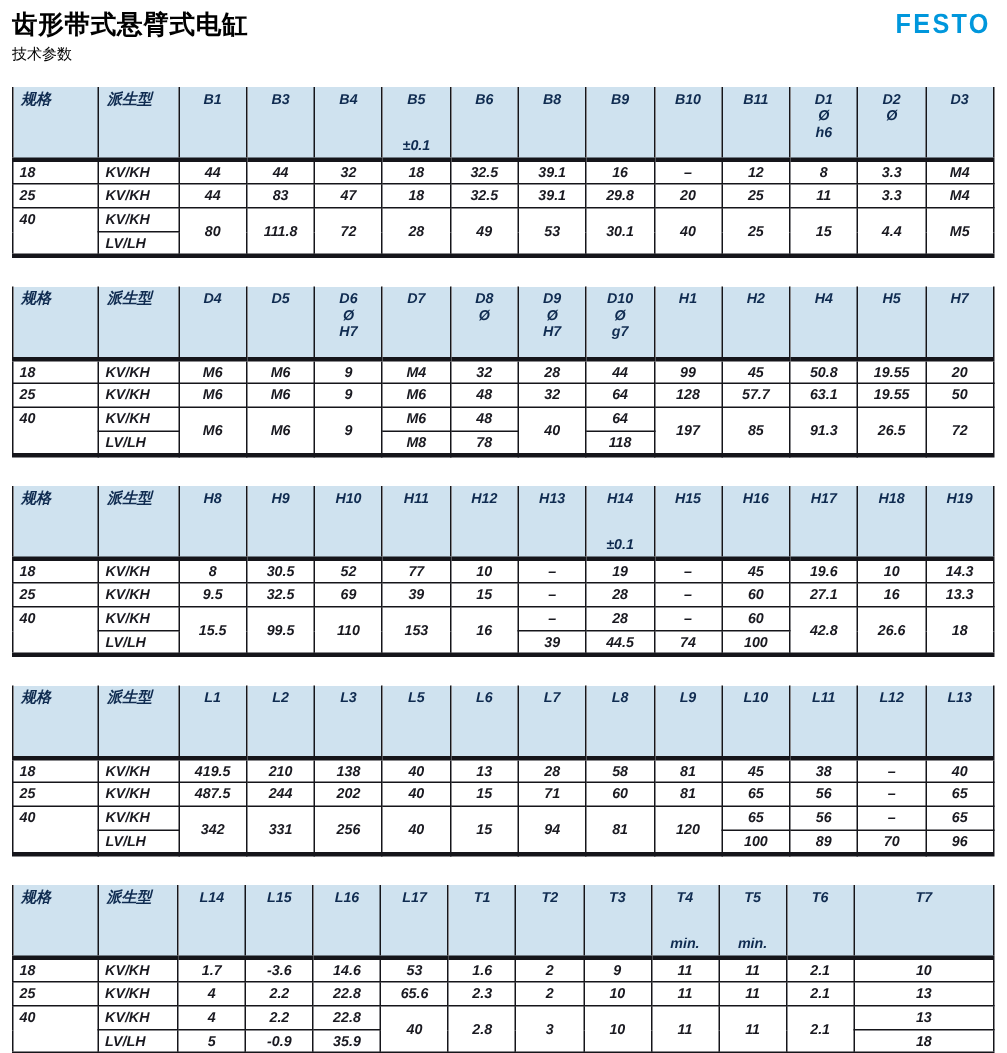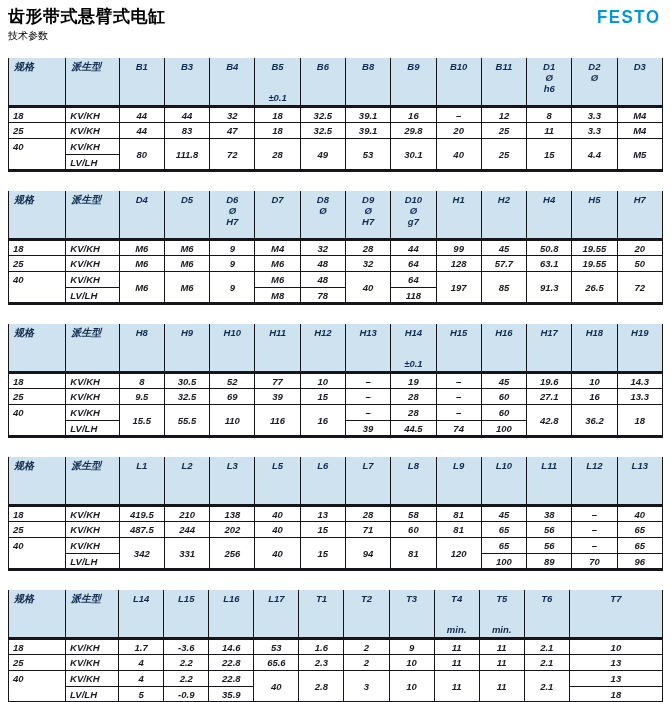--- a/index.html
+++ b/index.html
@@ -476,30 +476,30 @@
             <td rowspan="1">–</td>
             <td rowspan="1">60</td>
             <td rowspan="1">27.1</td>
             <td rowspan="1">16</td>
             <td rowspan="1">13.3</td>
           </tr>
           <tr>
             <td class="c-size" rowspan="2">40</td>
             <td class="c-var">KV/KH</td>
             <td rowspan="2">15.5</td>
-            <td rowspan="2">55.5</td>
+            <td rowspan="2">99.5</td>
             <td rowspan="2">110</td>
-            <td rowspan="2">116</td>
+            <td rowspan="2">153</td>
             <td rowspan="2">16</td>
             <td>–</td>
             <td>28</td>
             <td>–</td>
             <td>60</td>
             <td rowspan="2">42.8</td>
-            <td rowspan="2">36.2</td>
+            <td rowspan="2">26.6</td>
             <td rowspan="2">18</td>
           </tr>
           <tr>
             <td class="c-var">LV/LH</td>
             <td>39</td>
             <td>44.5</td>
             <td>74</td>
             <td>100</td>
           </tr>
         </tbody>

